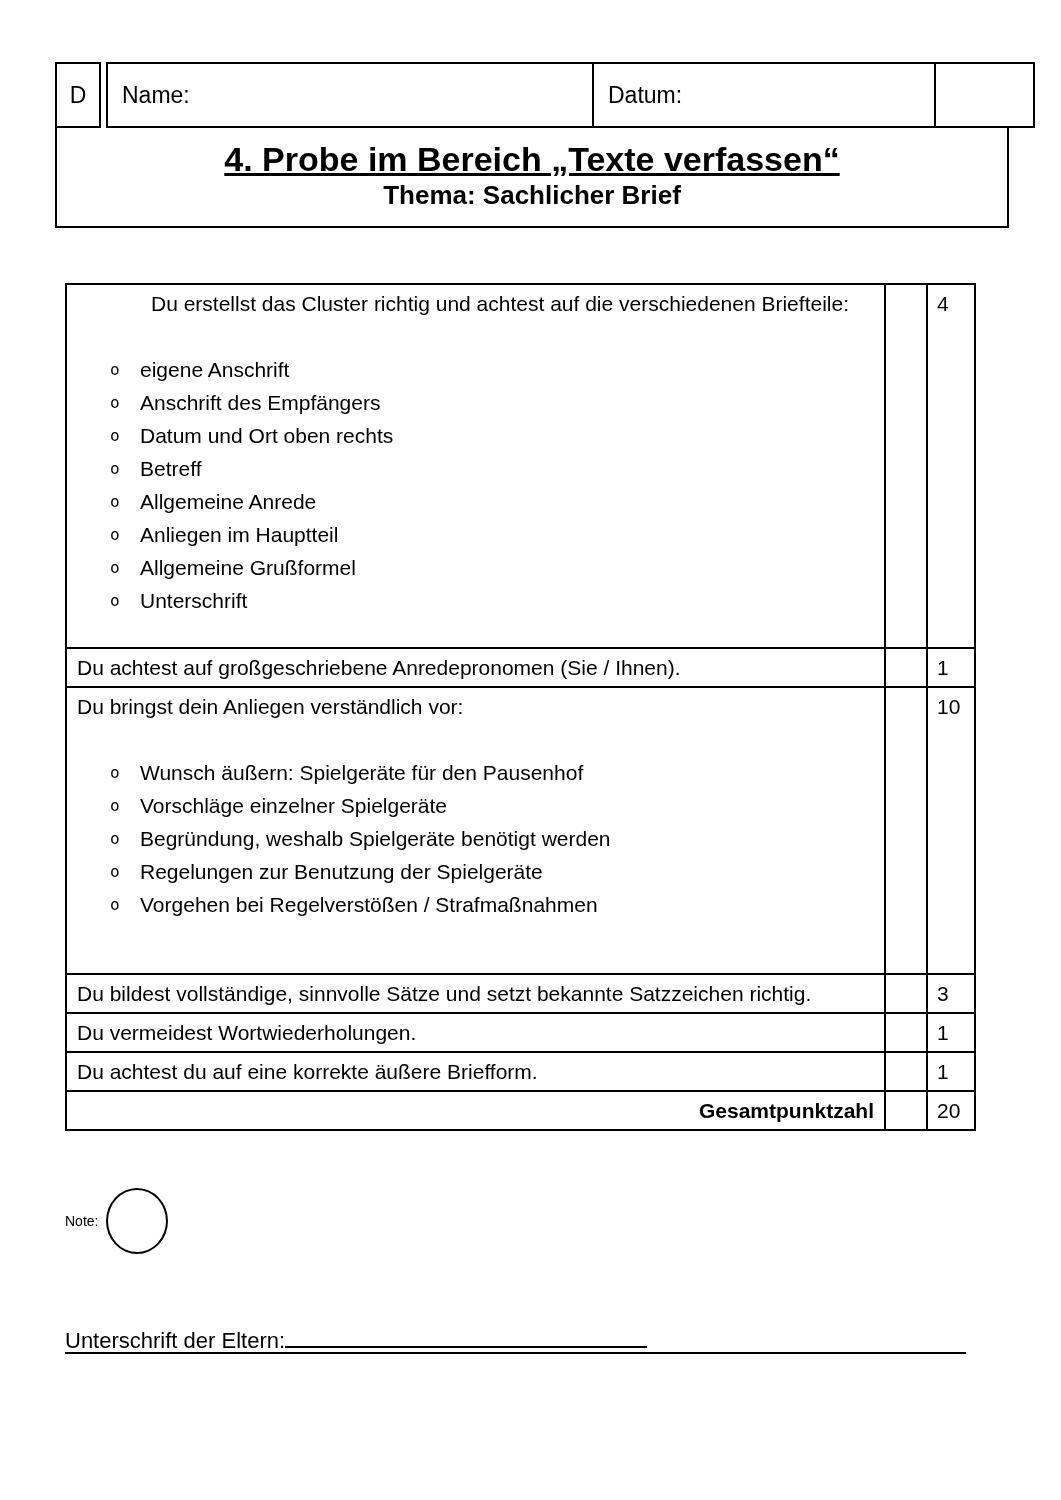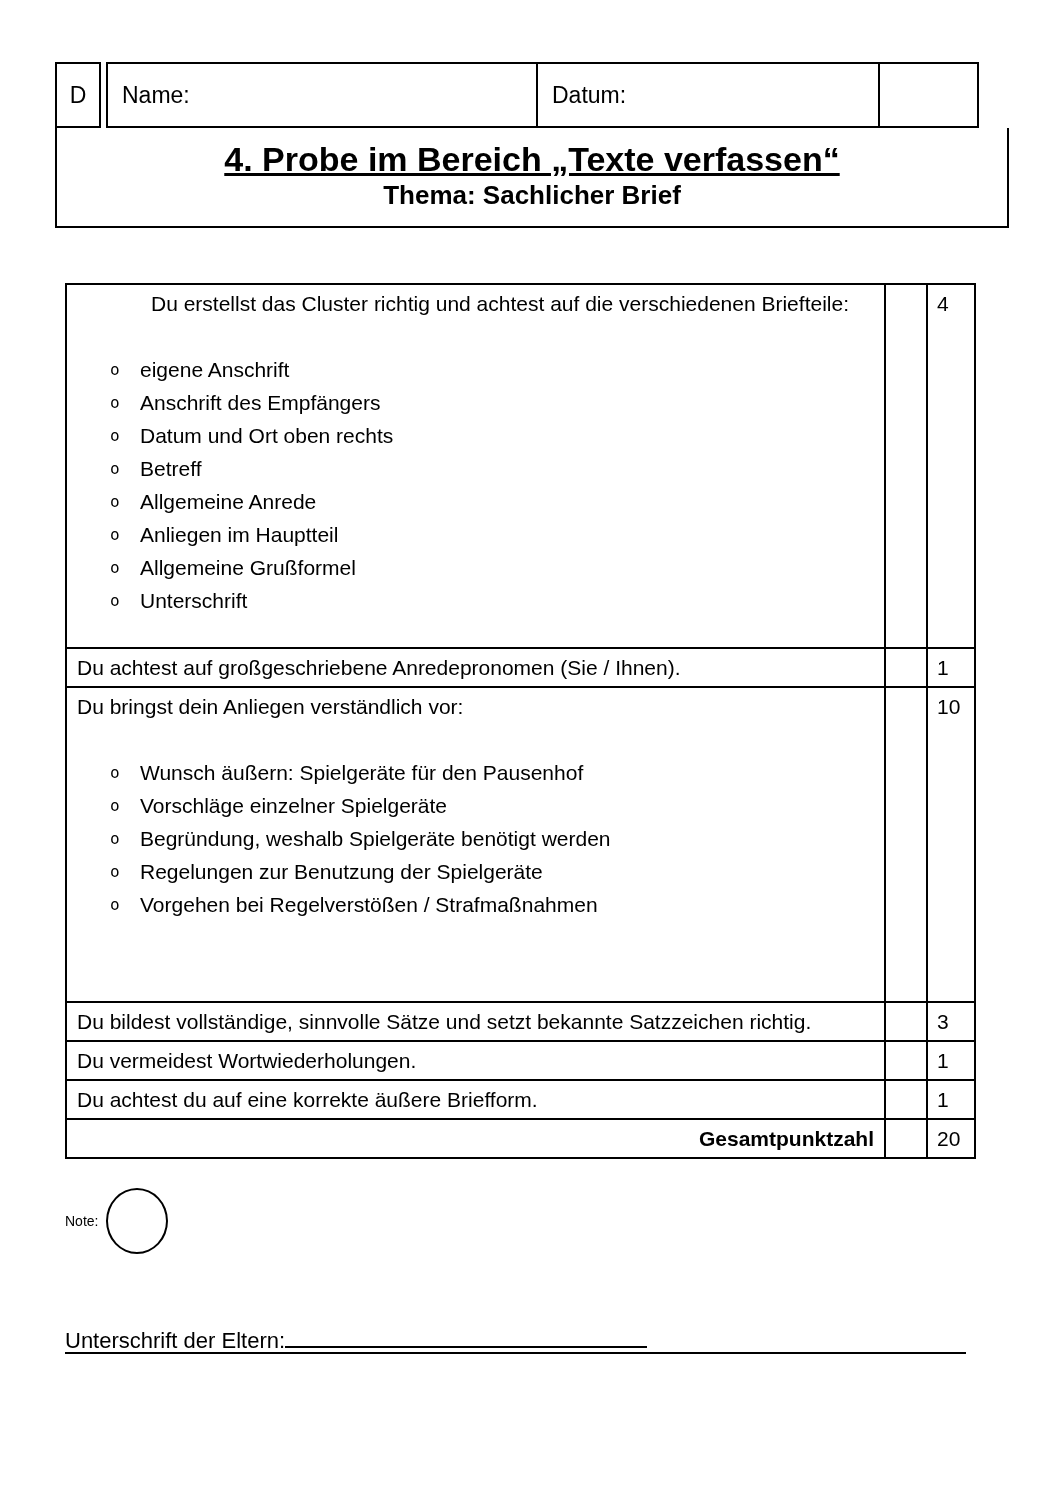--- a/index.html
+++ b/index.html
@@ -22,21 +22,21 @@
   }
   .hcell {
     box-sizing: border-box;
     border: 2px solid #000;
     display: flex;
     align-items: center;
     font-size: 23px;
   }
   .hcell.d { width: 46px; justify-content: center; }
   .hgap { width: 5px; }
-  .hcell.name { width: 432px; padding-left: 14px; }
+  .hcell.name { width: 488px; padding-left: 14px; }
   .hcell.datum { width: 344px; padding-left: 14px; margin-left: -2px; }
   .hcell.blank { width: 101px; margin-left: -2px; }
 
   
   .title-block {
     position: absolute;
     left: 55px; top: 128px;
     width: 954px; height: 100px;
     box-sizing: border-box;
     border-left: 2px solid #000;
@@ -73,21 +73,21 @@
     vertical-align: top;
     font-size: 21px;
     line-height: 33px;
     box-sizing: border-box;
   }
   td.ctext { padding: 2px 10px 2px 10px; }
   td.cpts  { padding: 2px 2px 2px 9px; }
   td.cscore { padding: 0; }
   .crit-wrap1 { max-width: 772px; text-align: right; }
   td.pb-lg { padding-bottom: 30px; }
-  td.pb-xl { padding-bottom: 80px; }
+  td.pb-xl { padding-bottom: 52px; }
 
   ul.bullets {
     list-style: none;
     margin: 33px 0 0 0;
     padding: 0;
   }
   ul.bullets li {
     display: flex;
     padding-left: 33px;
     line-height: 33px;

